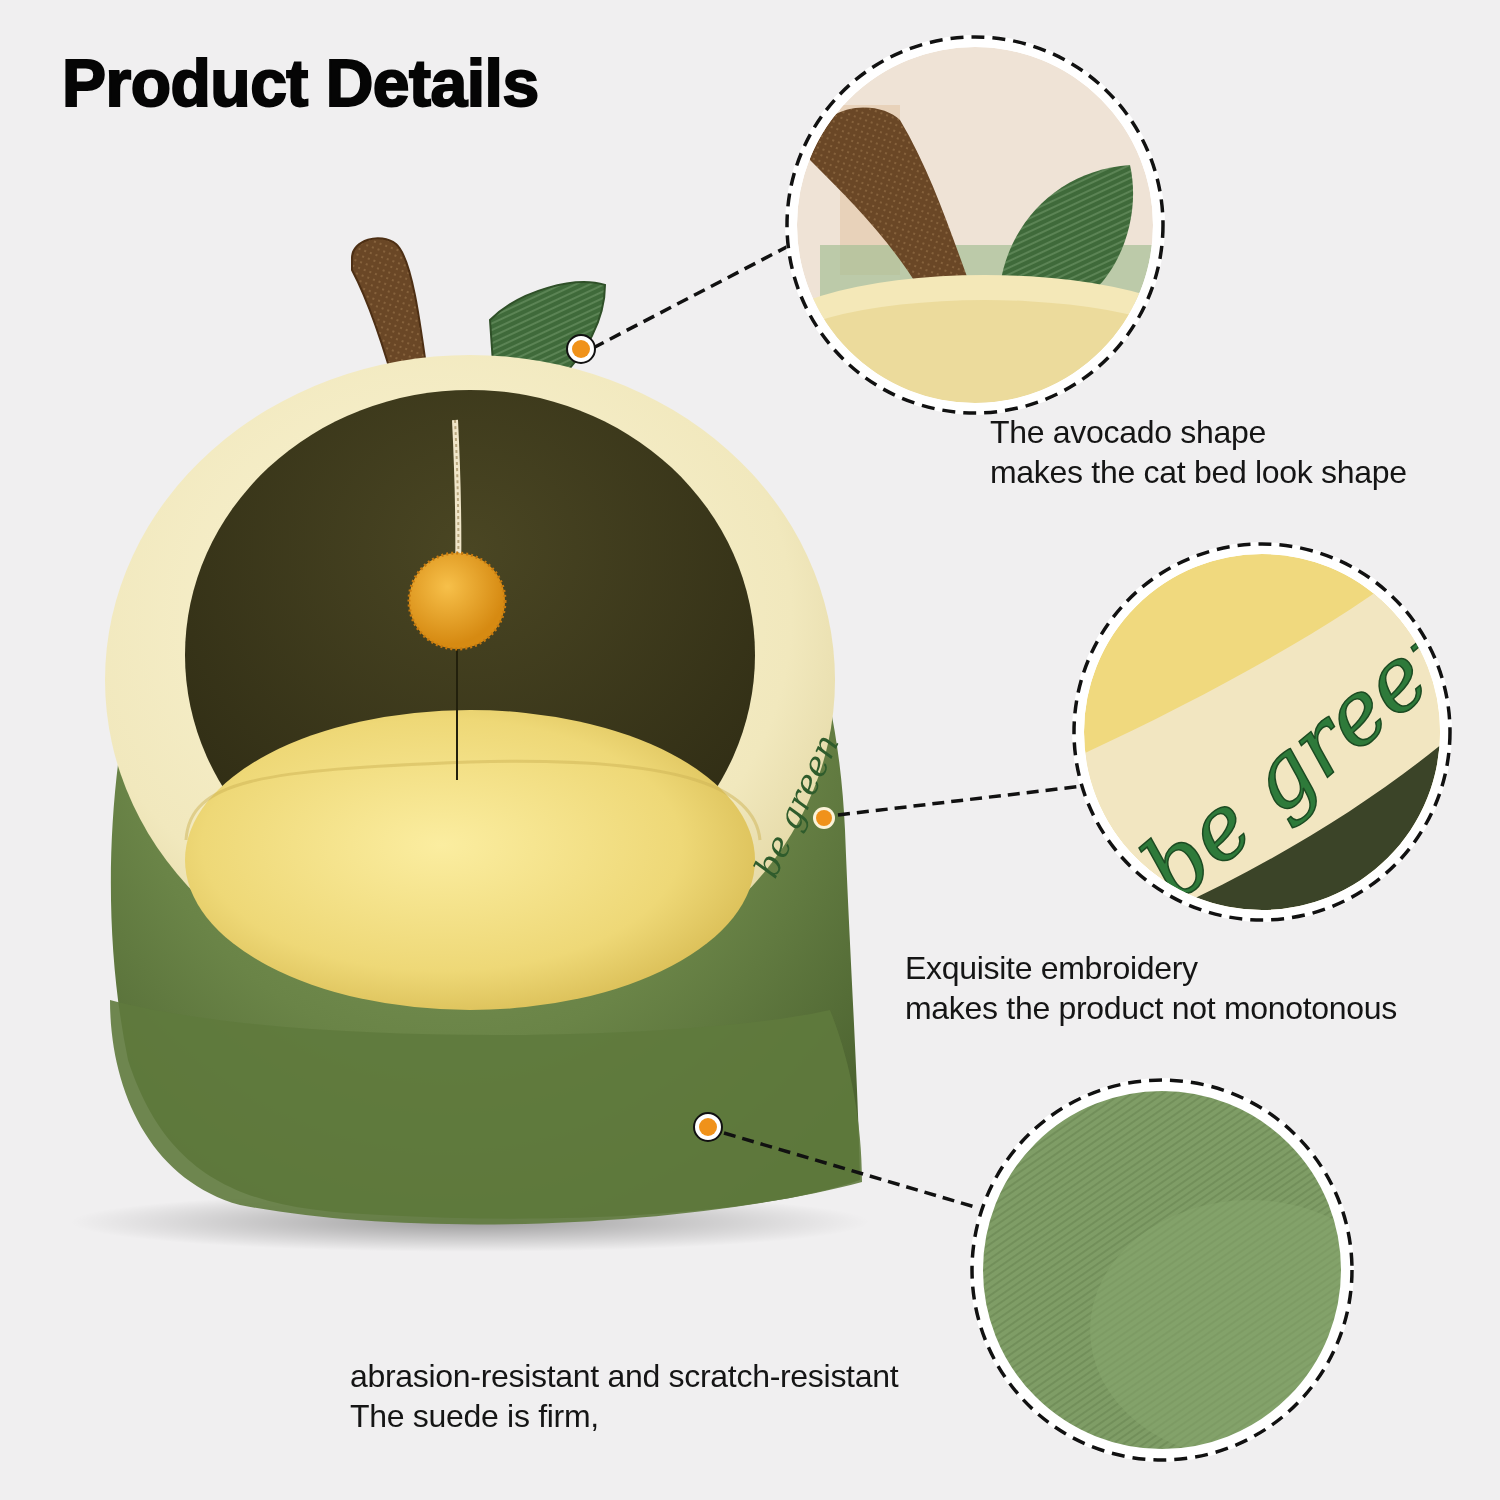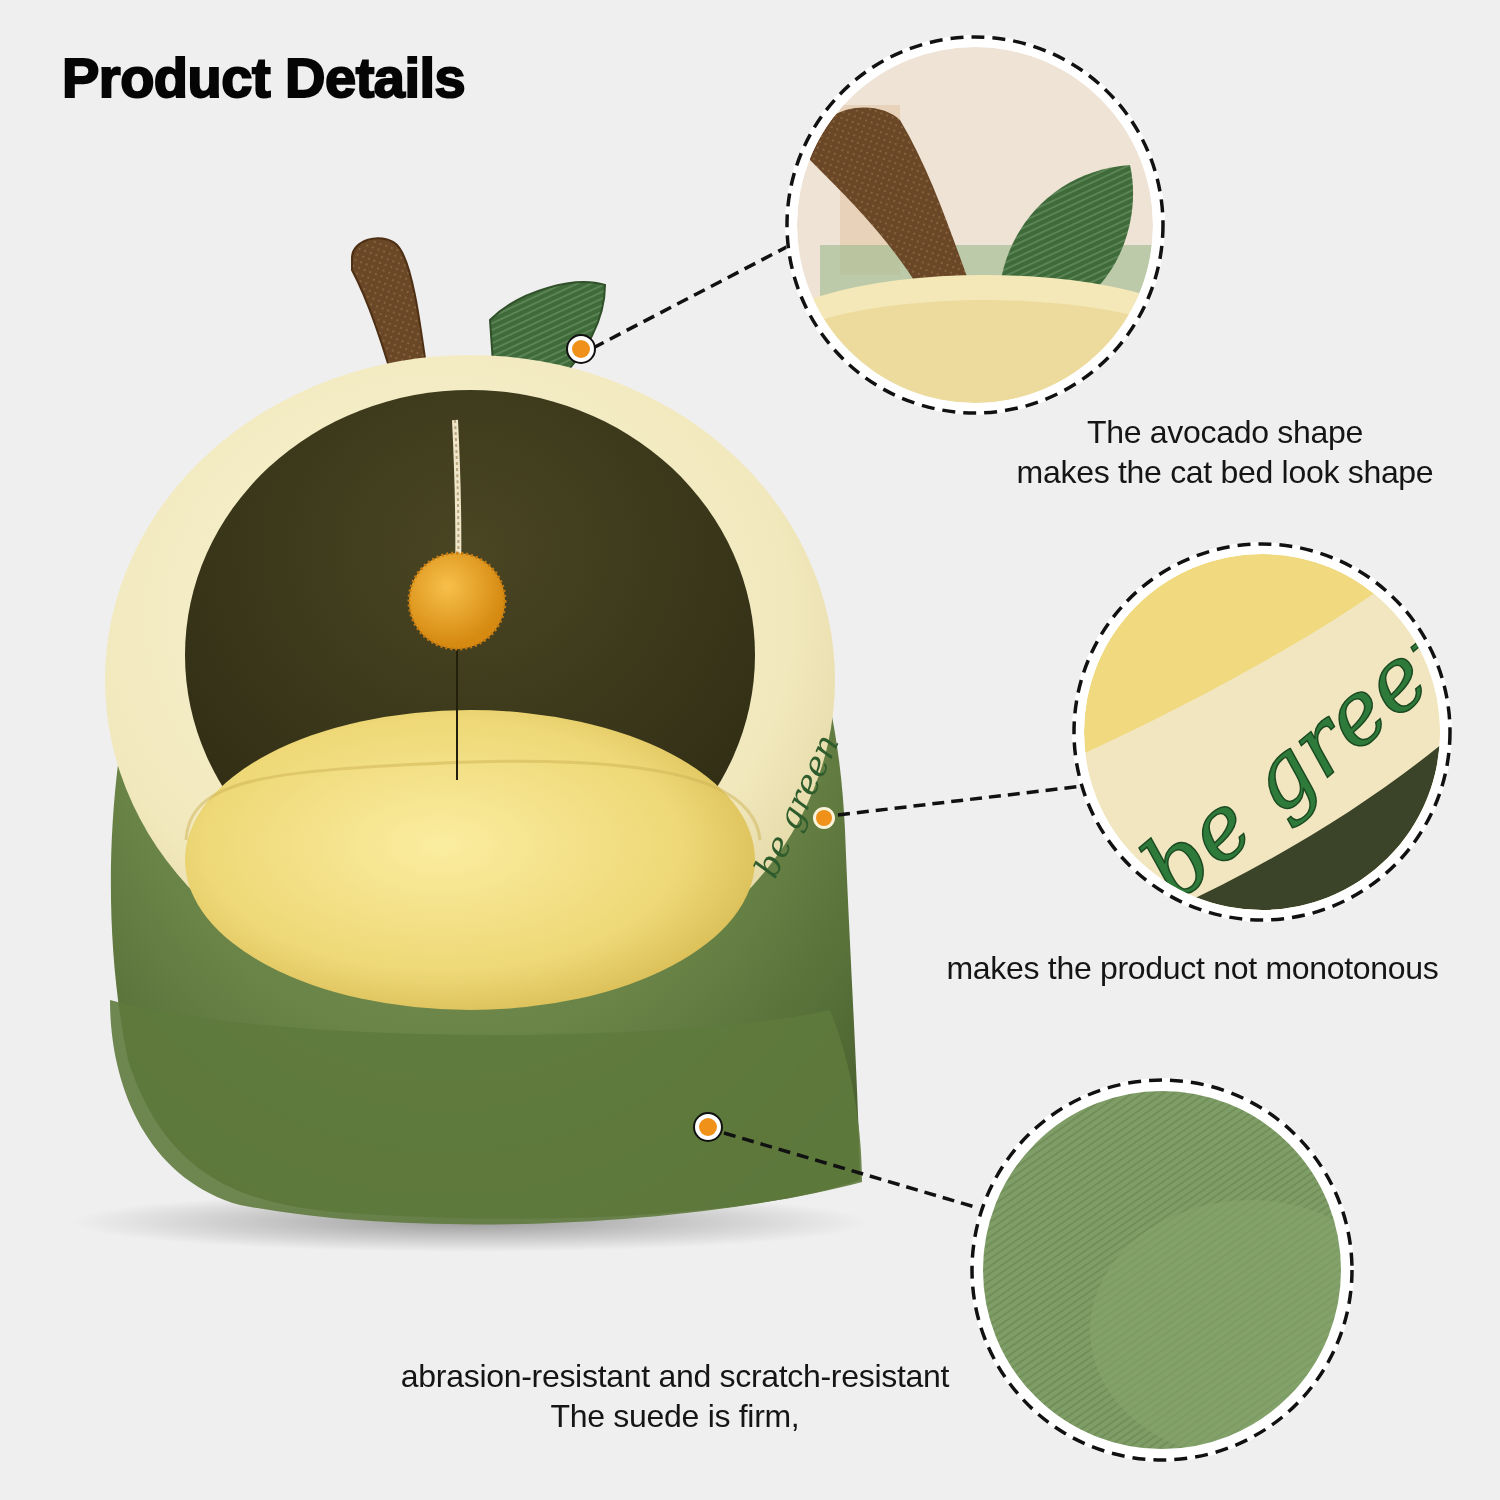--- a/index.html
+++ b/index.html
@@ -5,26 +5,26 @@
     html, body { margin: 0; padding: 0; }
     body {
       width: 1500px; height: 1500px; overflow: hidden;
       background: #f0eff0;
       position: relative;
       font-family: "Liberation Sans", sans-serif;
     }
     .title {
       position: absolute; left: 62px; top: 50px;
       font-family: "Liberation Sans", sans-serif;
-      font-weight: 900; font-size: 56px; letter-spacing: -0.5px;
+      font-weight: 900; font-size: 66px; letter-spacing: -0.5px;
       color: #050505; line-height: 1;
       -webkit-text-stroke: 2px #050505;
     }
     .caption {
-      position: absolute; text-align: center;
+      position: absolute; text-align: left;
       font-family: "Liberation Sans", sans-serif;
       font-size: 32px; line-height: 40px; color: #151515;
       letter-spacing: -0.3px;
     }
     .caption span { display: block; white-space: nowrap; }
     #cap-1 { left: 990px; top: 412px; width: 470px; }
     #cap-2 { left: 905px; top: 948px; width: 575px; }
     #cap-3 { left: 350px; top: 1356px; width: 650px; }
     svg.layer { position: absolute; left: 0; top: 0; }
   </style>
@@ -170,19 +170,20 @@
     <circle cx="1162" cy="1270" r="190" fill="none" stroke="#111" stroke-width="3.5" stroke-dasharray="13 8"></circle>
   </g>
 </svg>
 
 <div class="caption" id="cap-1">
   <span>The avocado shape</span>
   <span>makes the cat bed look shape</span>
 </div>
 
 <div class="caption" id="cap-2">
+  <span>Exquisite embroidery</span>
   <span>makes the product not monotonous</span>
 </div>
 
 <div class="caption" id="cap-3">
   <span>abrasion-resistant and scratch-resistant</span>
   <span>The suede is firm,</span>
 </div>
 
 </body></html>

